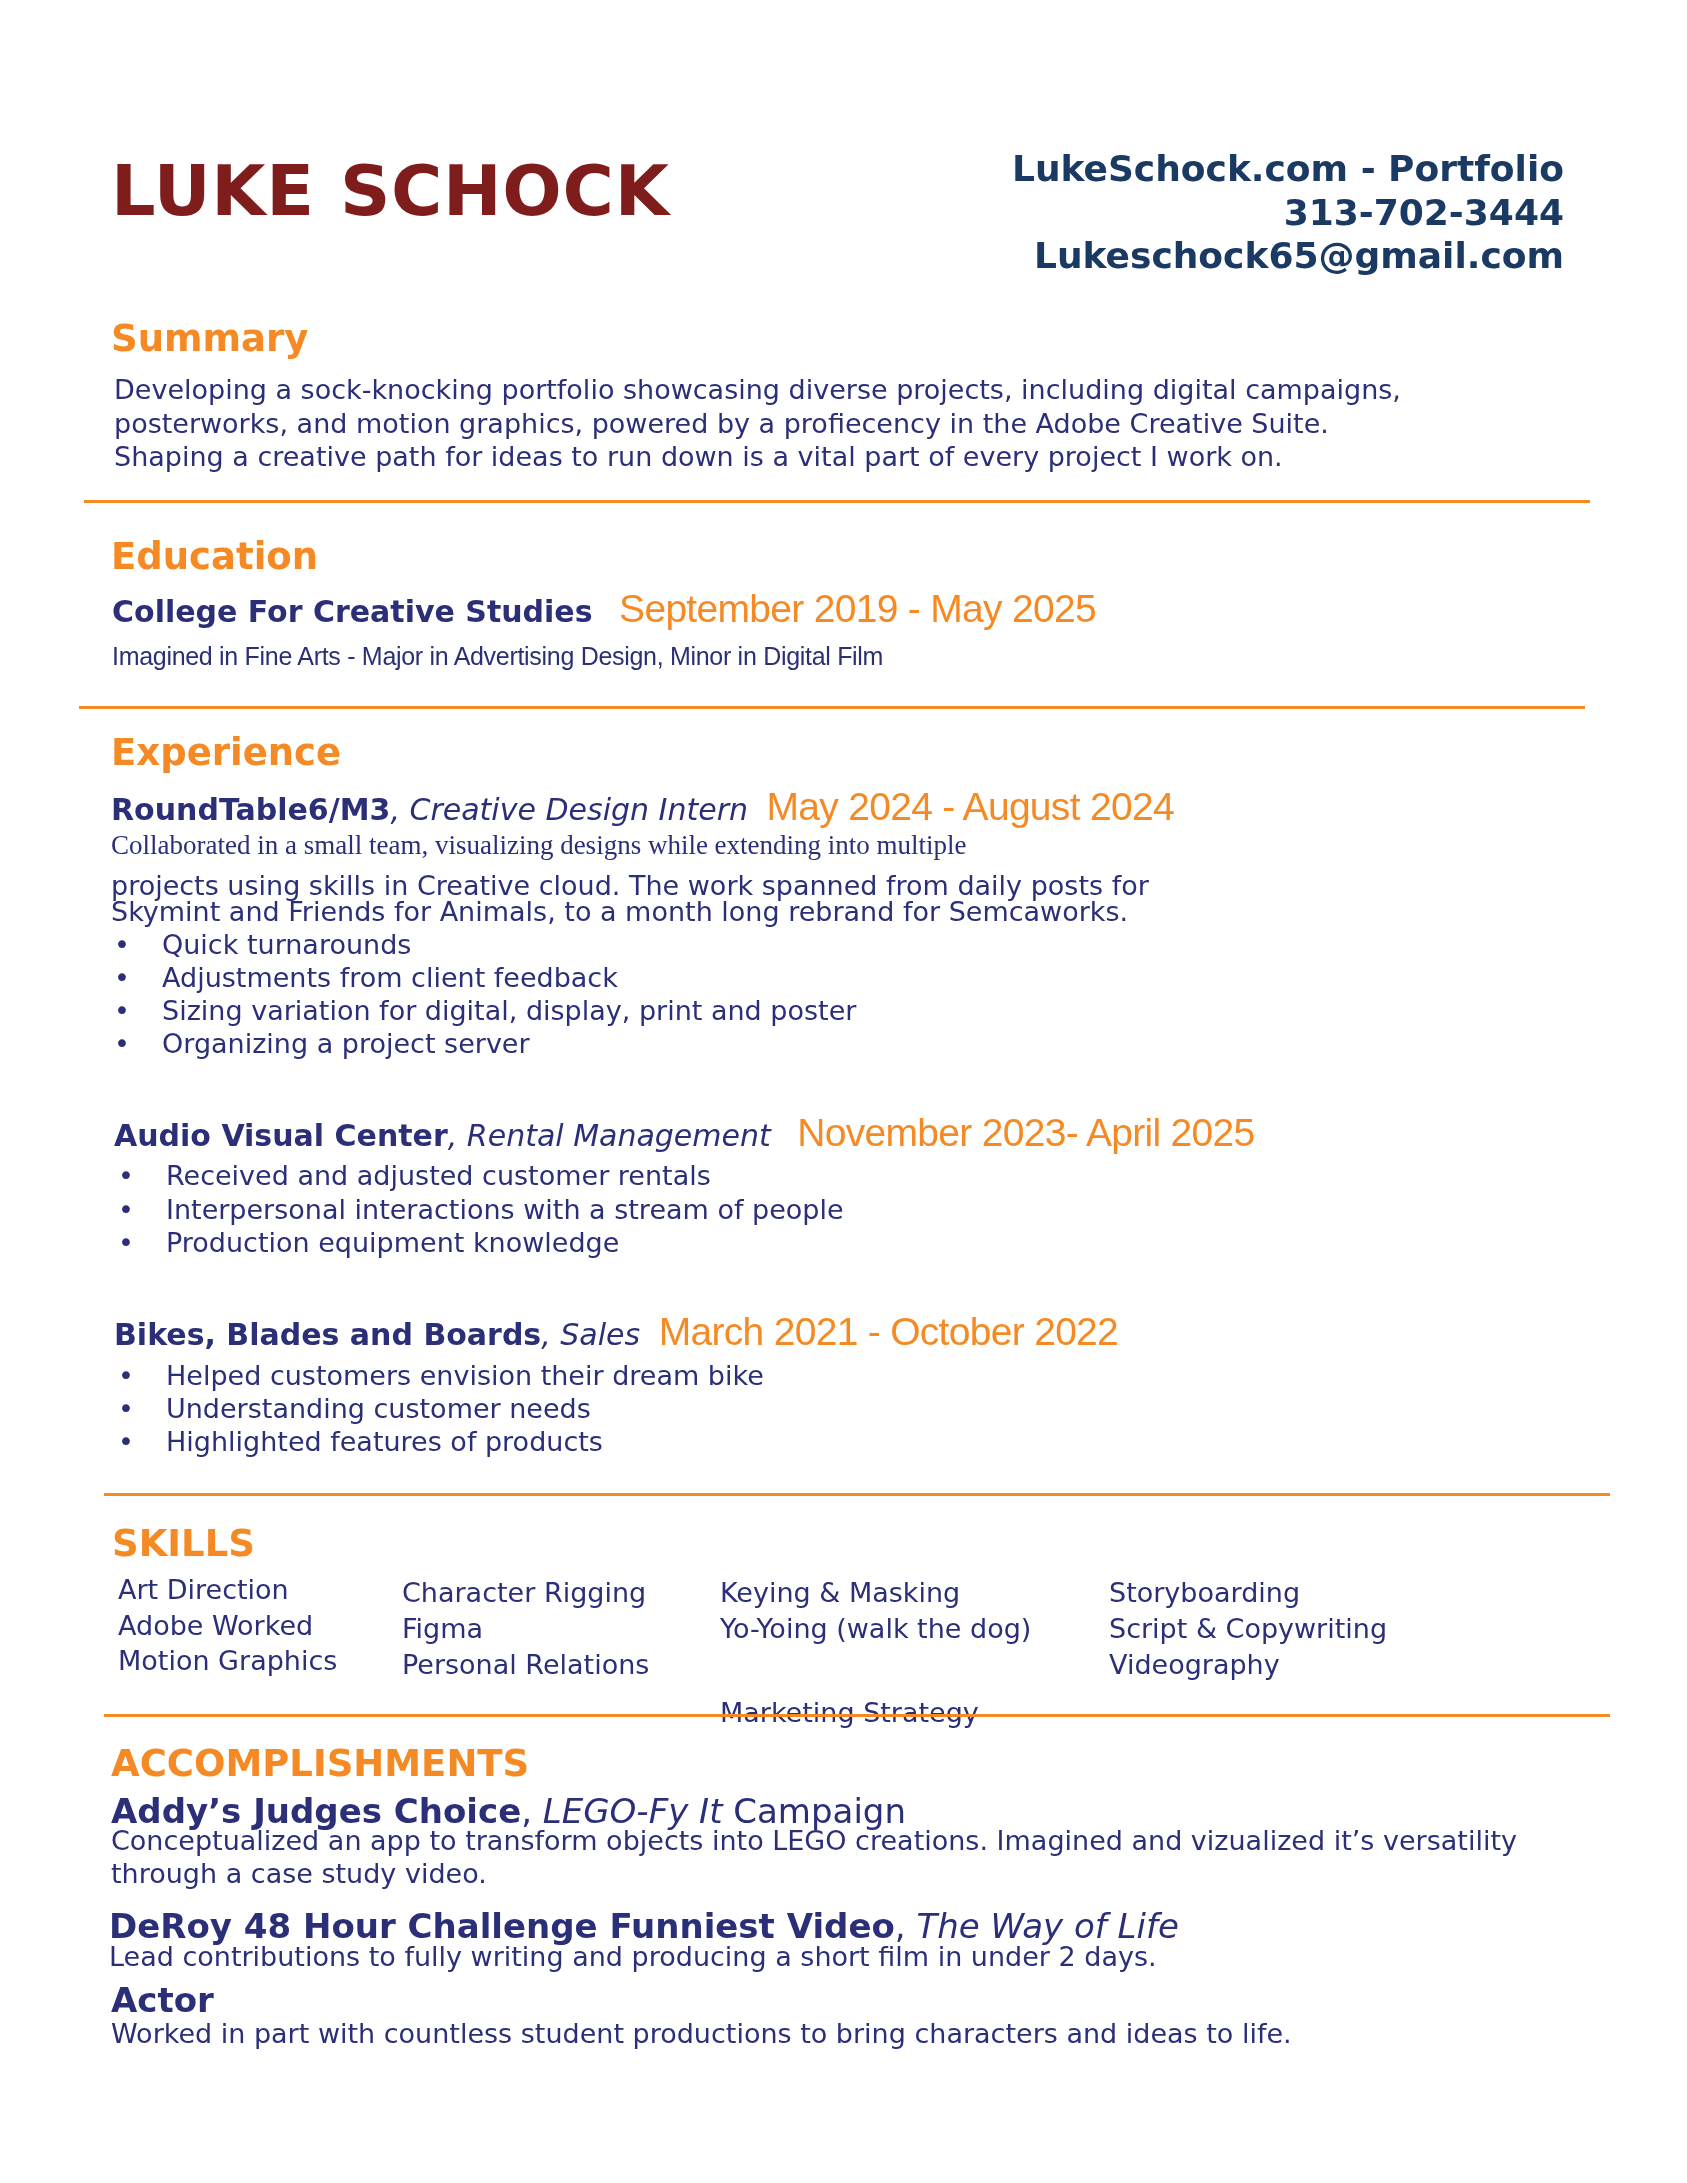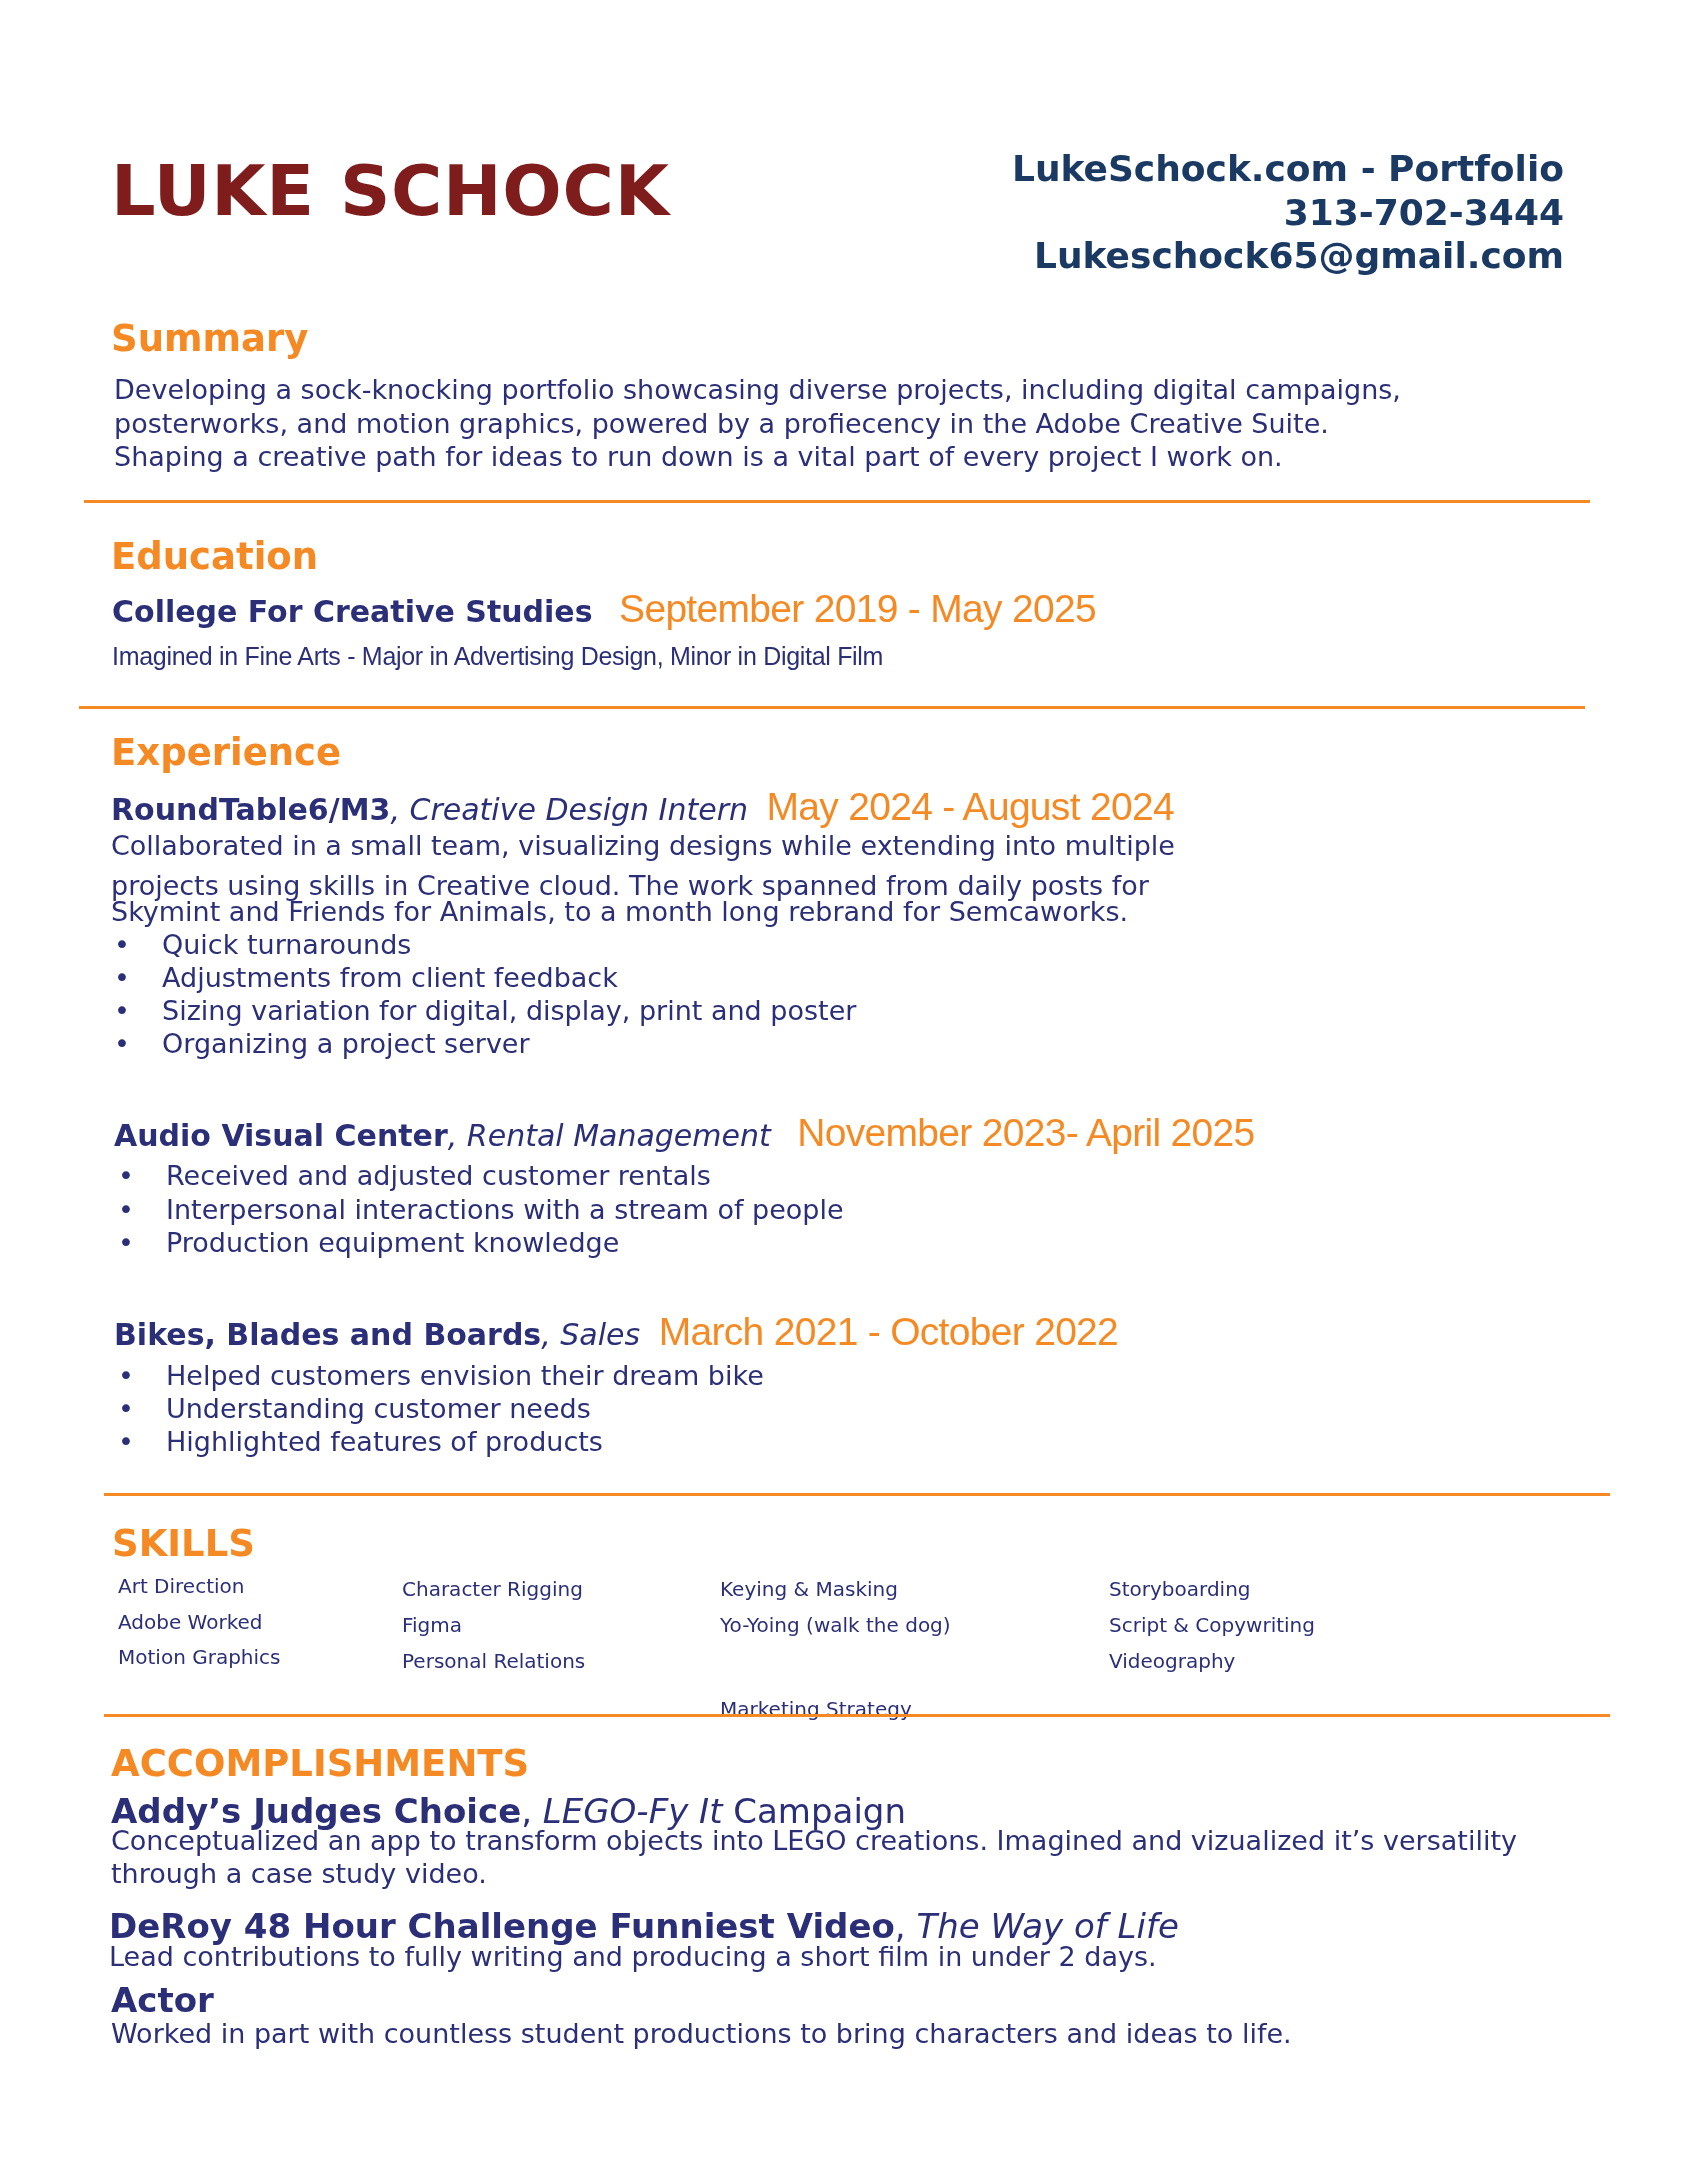--- a/index.html
+++ b/index.html
@@ -10,21 +10,21 @@
   .contact { right:123px; font-size:36px; font-weight:bold; color:#1b3a63; text-align:right; line-height:1; }
   .h { font-size:37px; font-weight:bold; color:#f58a24; line-height:1; }
   .body { font-size:27px; color:#2b2f77; line-height:1; }
   .calibri { font-family:"Liberation Sans", sans-serif; }
   .rule { position:absolute; height:3.3px; background:#f58a24; }
   .job { font-size:30px; font-weight:bold; color:#2b2f77; line-height:1; }
   .job i { font-weight:normal; font-style:italic; }
   .date { font-family:"Liberation Sans", sans-serif; font-size:39px; color:#f58a24; font-weight:normal; font-style:normal; margin-left:18.5px; letter-spacing:-0.7px; }
   .bullet { font-size:27px; color:#2b2f77; line-height:1; }
   .bullet .dot { display:inline-block; width:48px; }
-  .skill { font-size:20px; color:#2b2f77; line-height:1; }
+  .skill { font-size:27px; color:#2b2f77; line-height:1; }
   .acc-title { font-size:34px; font-weight:bold; color:#2b2f77; line-height:1; }
   .acc-title i { font-weight:normal; }
   .acc-title .plain { font-weight:normal; }
 </style>
 </head>
 <body>
 
 <div class="abs name">LUKE SCHOCK</div>
 <div class="abs contact" style="top:151px;">LukeSchock.com - Portfolio</div>
 <div class="abs contact" style="top:195px;">313-702-3444</div>
@@ -43,21 +43,21 @@
   <span>College For Creative Studies</span><span class="date" style="margin-left:26.5px;">September 2019 - May 2025</span>
 </div>
 <div class="abs calibri" style="left:112px; top:642px; font-size:25px; color:#2b2f77; letter-spacing:-0.3px;">Imagined in Fine Arts - Major in Advertising Design, Minor in Digital Film</div>
 <div class="rule" style="left:79px; width:1506px; top:706px;"></div>
 
 <div class="abs h" style="left:111px; top:734px;">Experience</div>
 
 <div class="abs job" style="left:111px; top:787px;">
   <span>RoundTable6/M3</span><i><span>, </span><span>Creative Design Intern</span></i><span class="date">May 2024 - August 2024</span>
 </div>
-<div class="abs body" style="left:111px; top:832px;">Collaborated in a small team, visualizing designs while extending into multiple</div>
+<div class="abs body" style="left:111px; top:832px;font-family:Liberation Serif, serif;">Collaborated in a small team, visualizing designs while extending into multiple</div>
 <div class="abs body" style="left:111px; top:865px;margin-top:7px;">projects using skills in Creative cloud. The work spanned from daily posts for</div>
 <div class="abs body" style="left:111px; top:898px;">Skymint and Friends for Animals, to a month long rebrand for Semcaworks.</div>
 <div class="abs bullet" style="left:114px; top:931px;"><span class="dot">•</span><span>Quick turnarounds</span></div>
 <div class="abs bullet" style="left:114px; top:964px;"><span class="dot">•</span><span>Adjustments from client feedback</span></div>
 <div class="abs bullet" style="left:114px; top:997px;"><span class="dot">•</span><span>Sizing variation for digital, display, print and poster</span></div>
 <div class="abs bullet" style="left:114px; top:1030px;"><span class="dot">•</span><span>Organizing a project server</span></div>
 
 <div class="abs job" style="left:114px; top:1113px;">
   <span>Audio Visual Center</span><i><span>, </span><span>Rental Management</span></i><span class="date" style="margin-left:26.5px;">November 2023- April 2025</span>
 </div>

